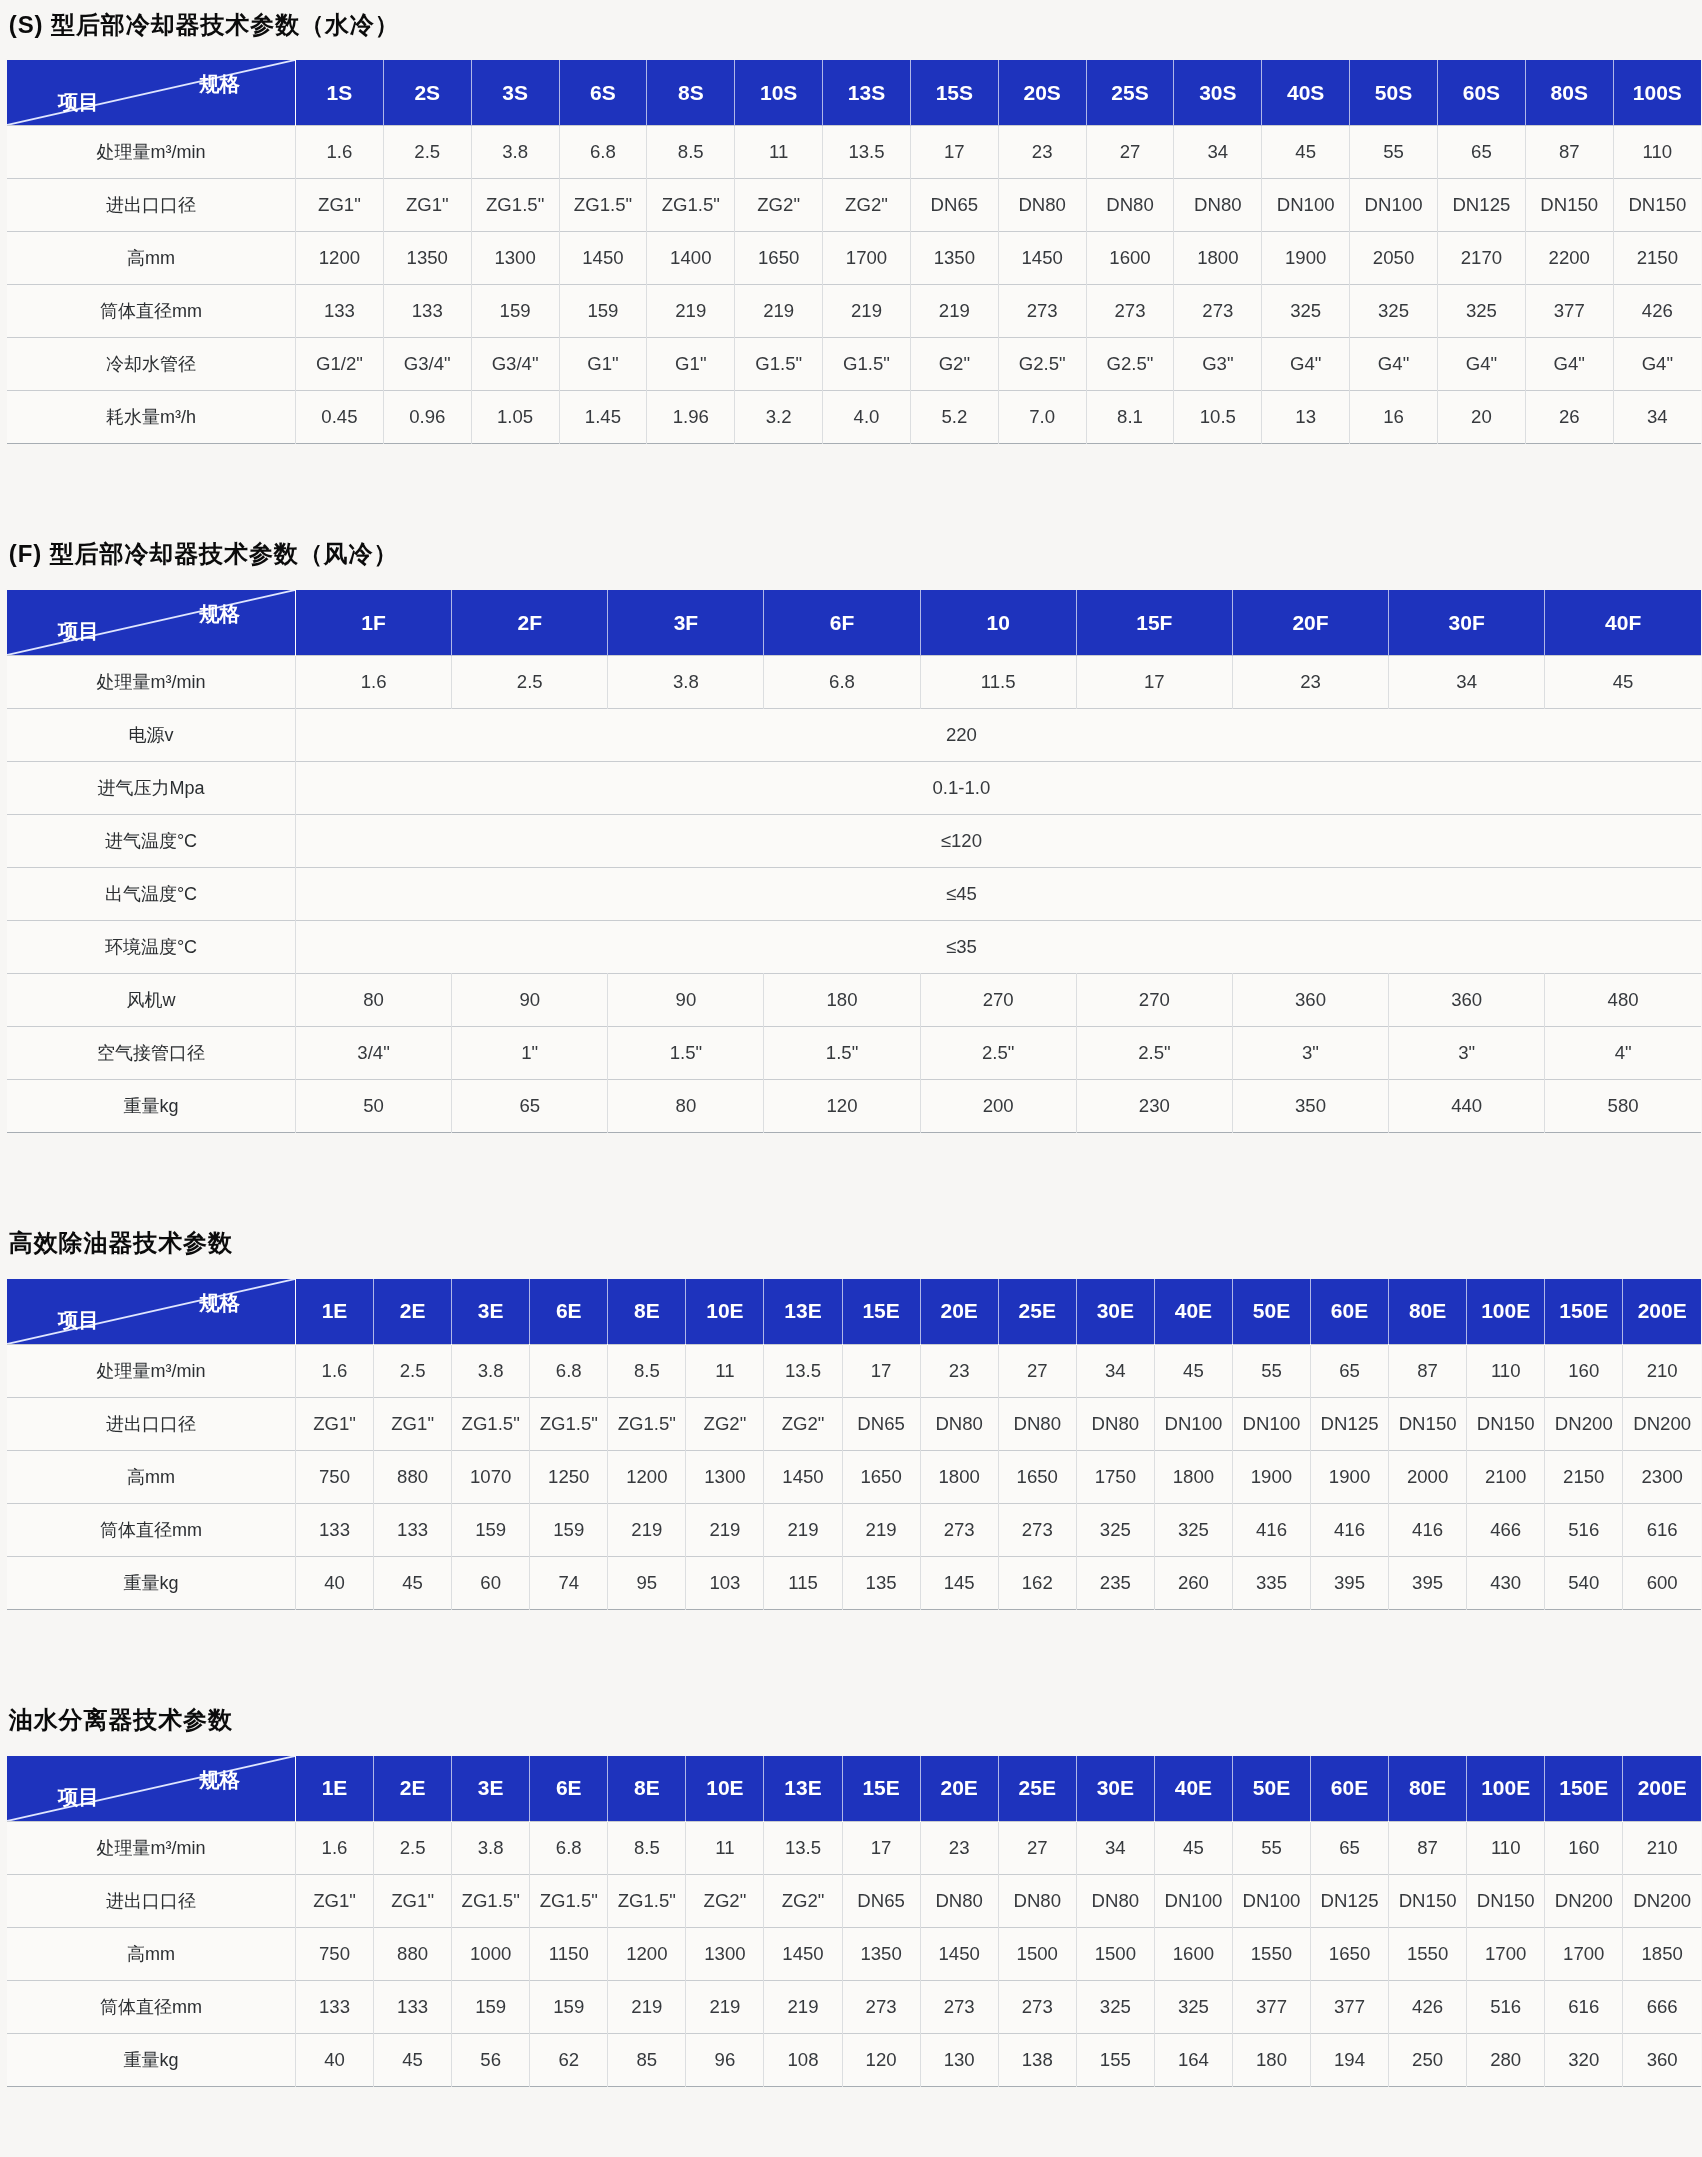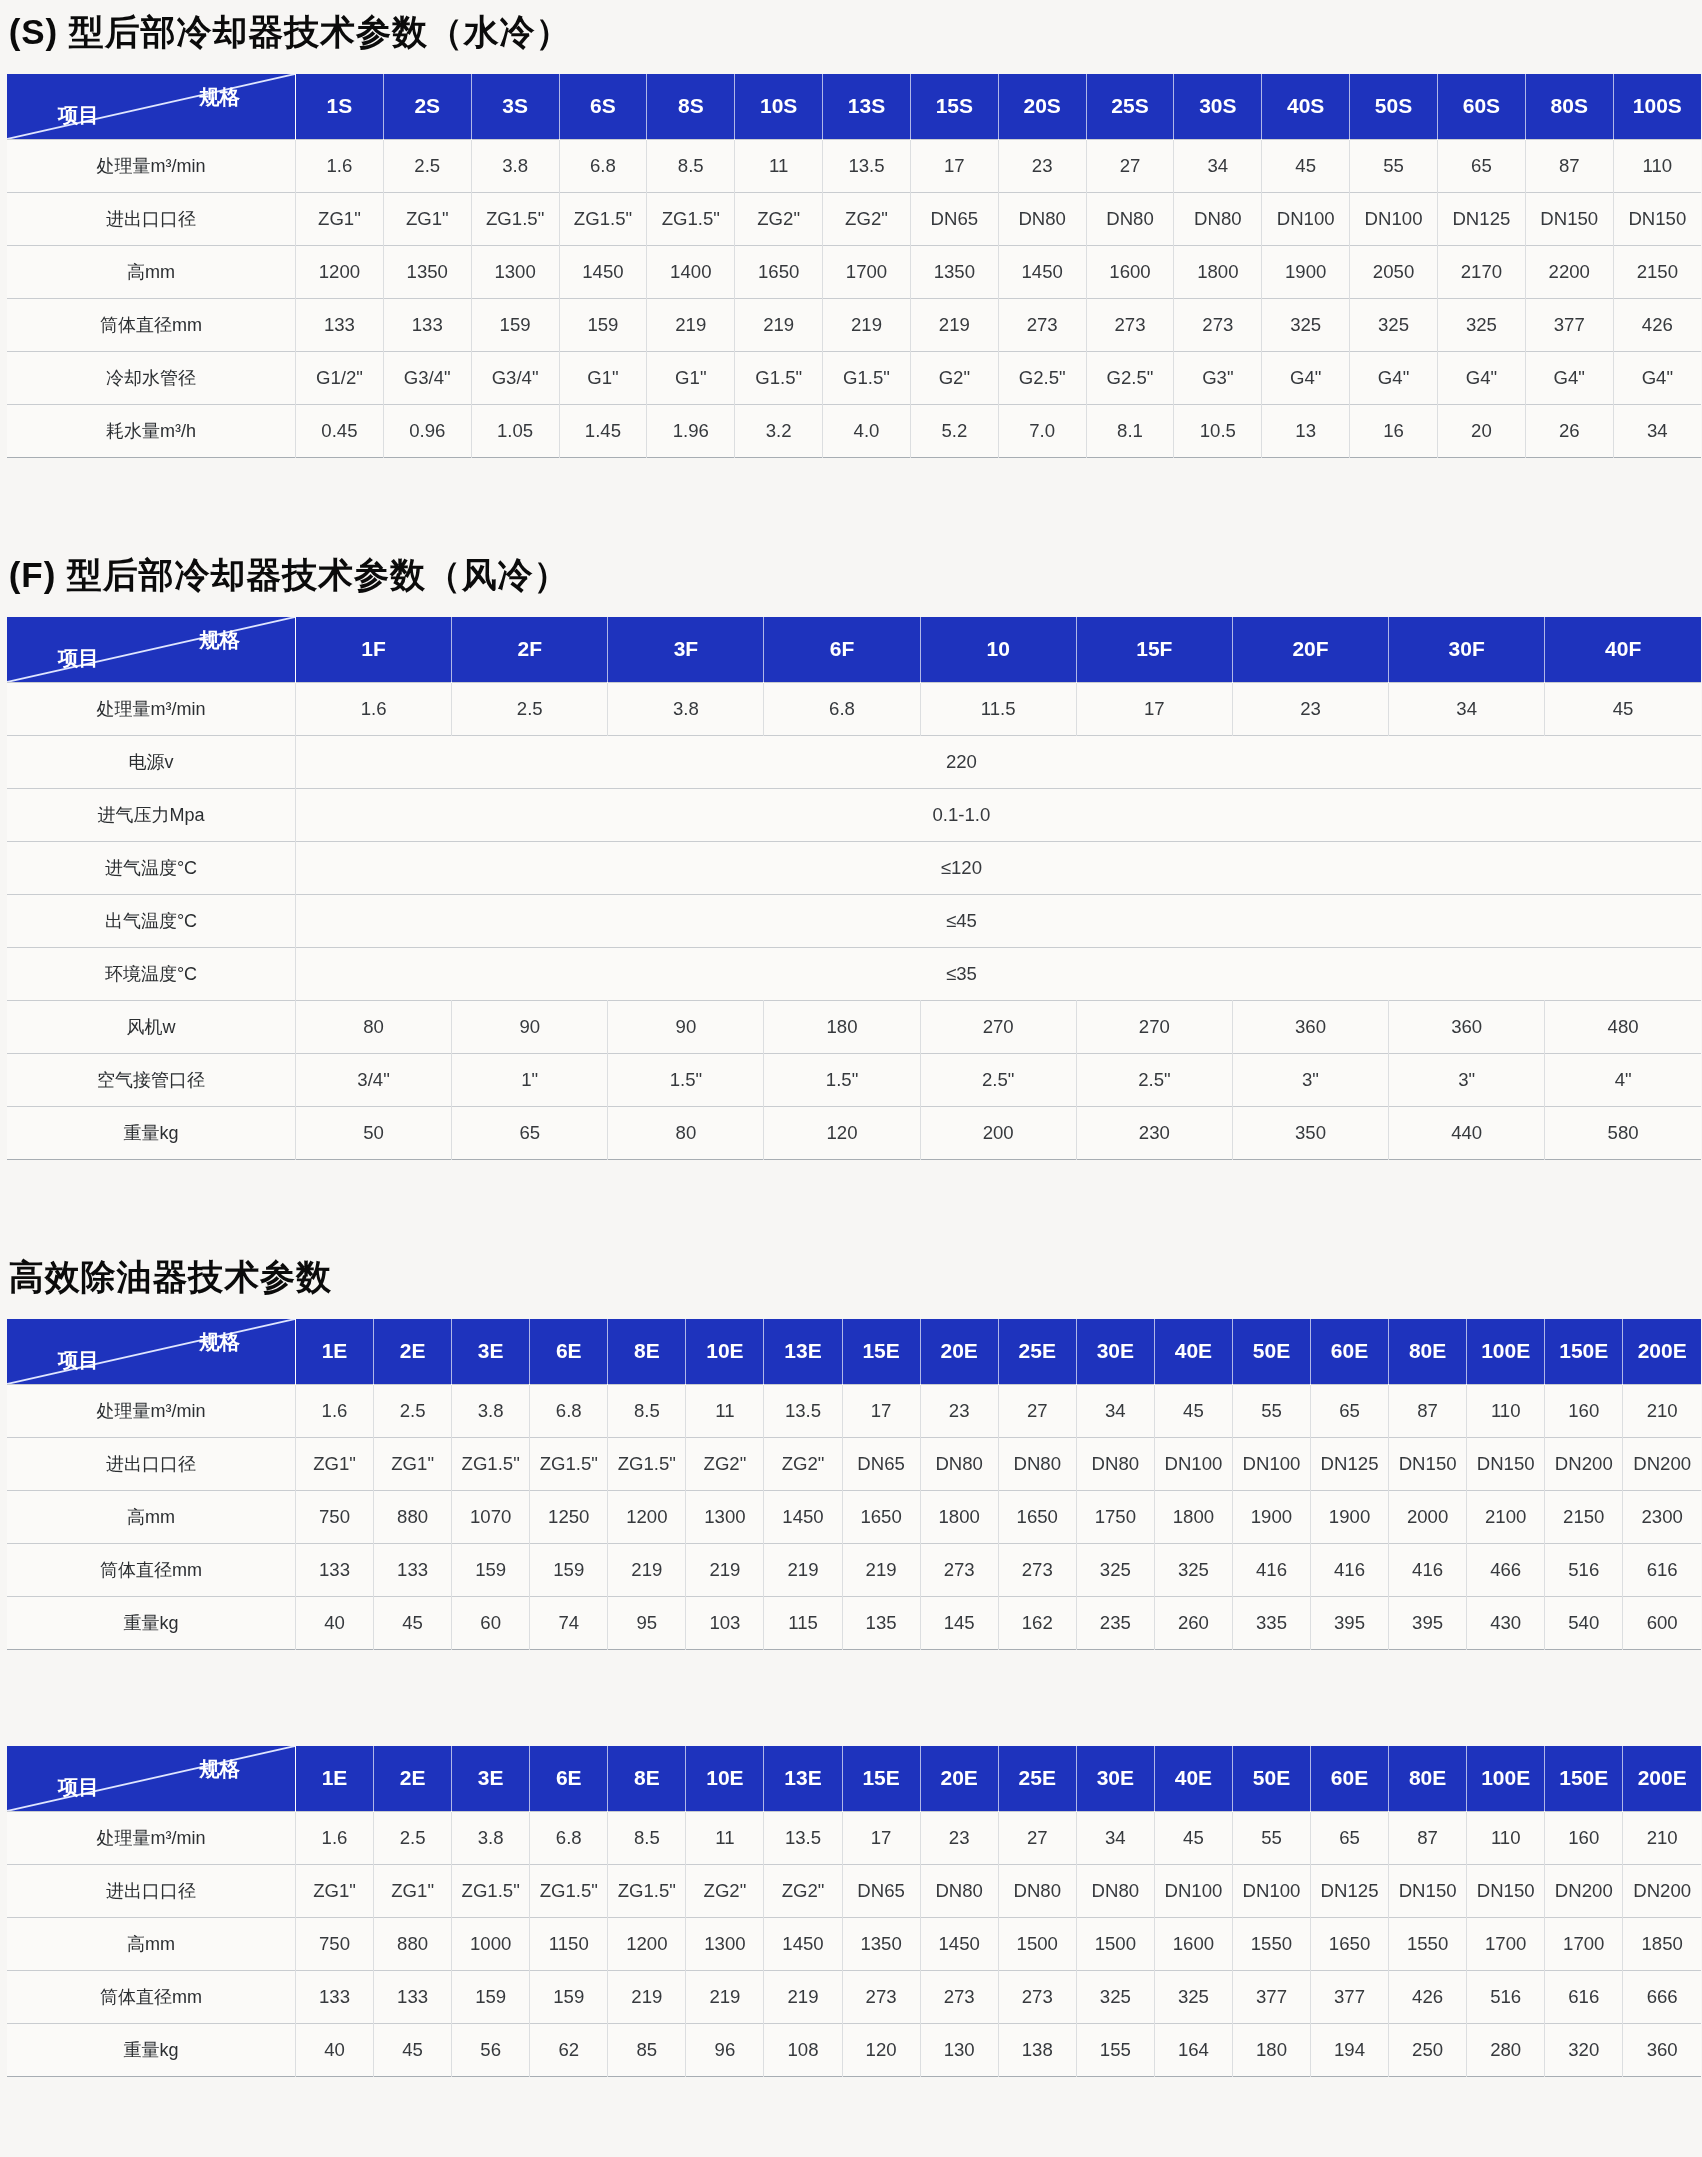--- a/index.html
+++ b/index.html
@@ -6,21 +6,21 @@
   body{
     width:1702px;
     background:#f7f6f4;
     font-family:"Liberation Sans","DejaVu Sans",sans-serif;
     color:#2e3134;
   }
   .sheet{padding:10.6px 0 25px 7px;}
   .section{margin:0;}
   .section + .section{margin-top:96px;}
   .sec-title{
-    font-size:35px;
+    font-size:24px;
     font-weight:700;
     color:#0b0b0b;
     margin:0 0 21px 1.8px;
     letter-spacing:0.9px;
     line-height:1.2;
   }
   table.spec{
     width:1694px;
     border-collapse:collapse;
     table-layout:fixed;
@@ -450,20 +450,21 @@
             <td>395</td>
             <td>430</td>
             <td>540</td>
             <td>600</td>
           </tr>
         </tbody>
       </table>
   </div>
 
   <div class="section">
+    <h2 class="sec-title">油水分离器技术参数</h2>
     <table class="spec">
         <thead>
           <tr>
             <th class="corner">
               <span class="c-top">规格</span>
               <span class="c-bot">项目</span>
             </th>
             <th>1E</th>
             <th>2E</th>
             <th>3E</th>

